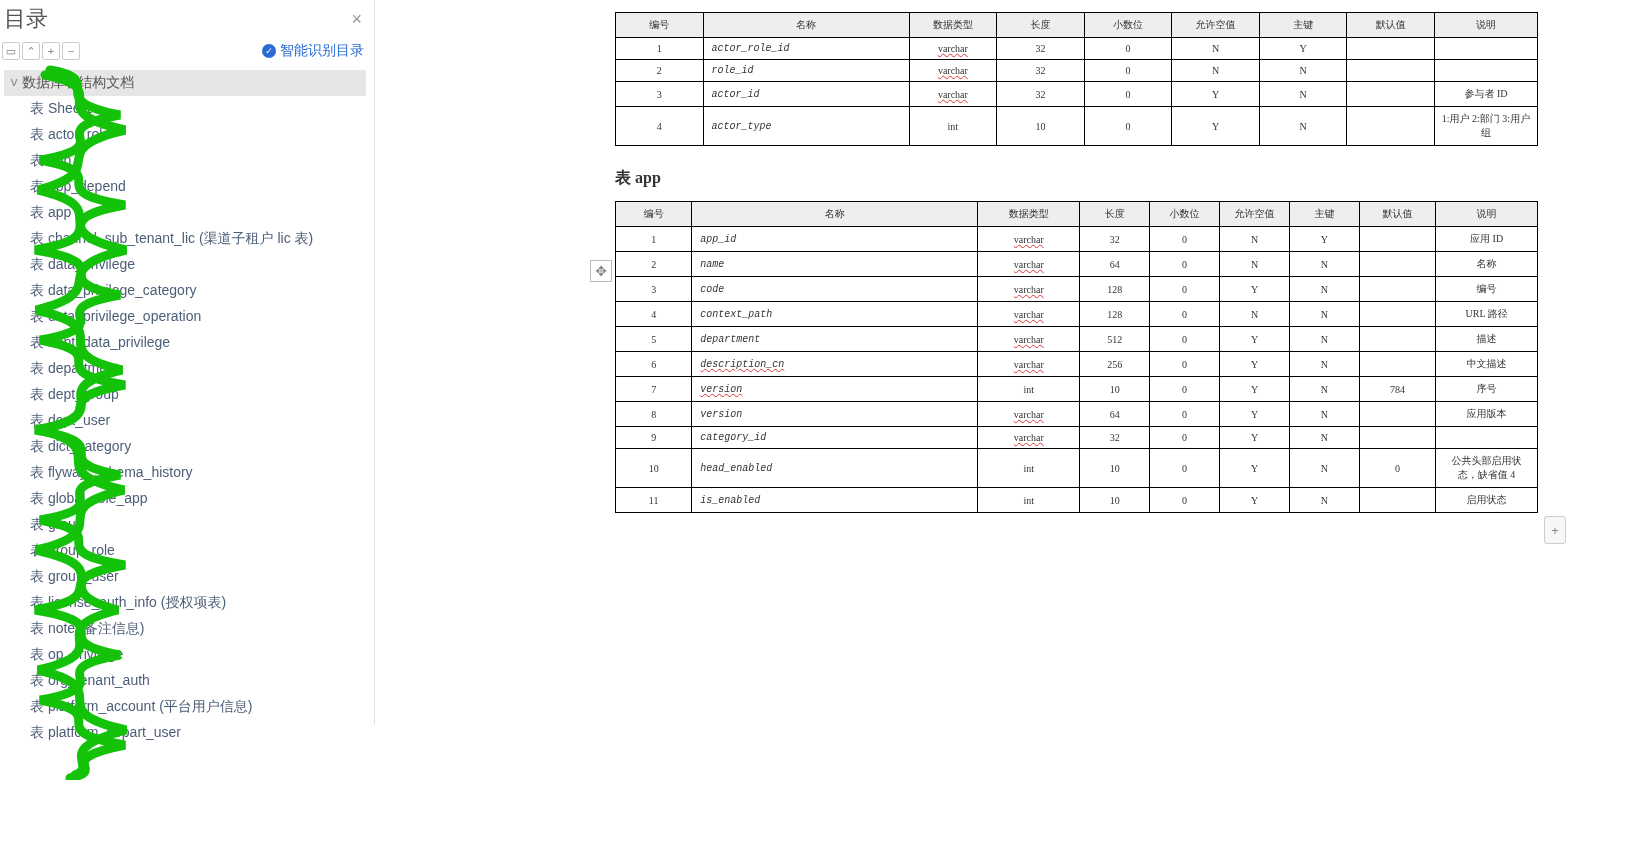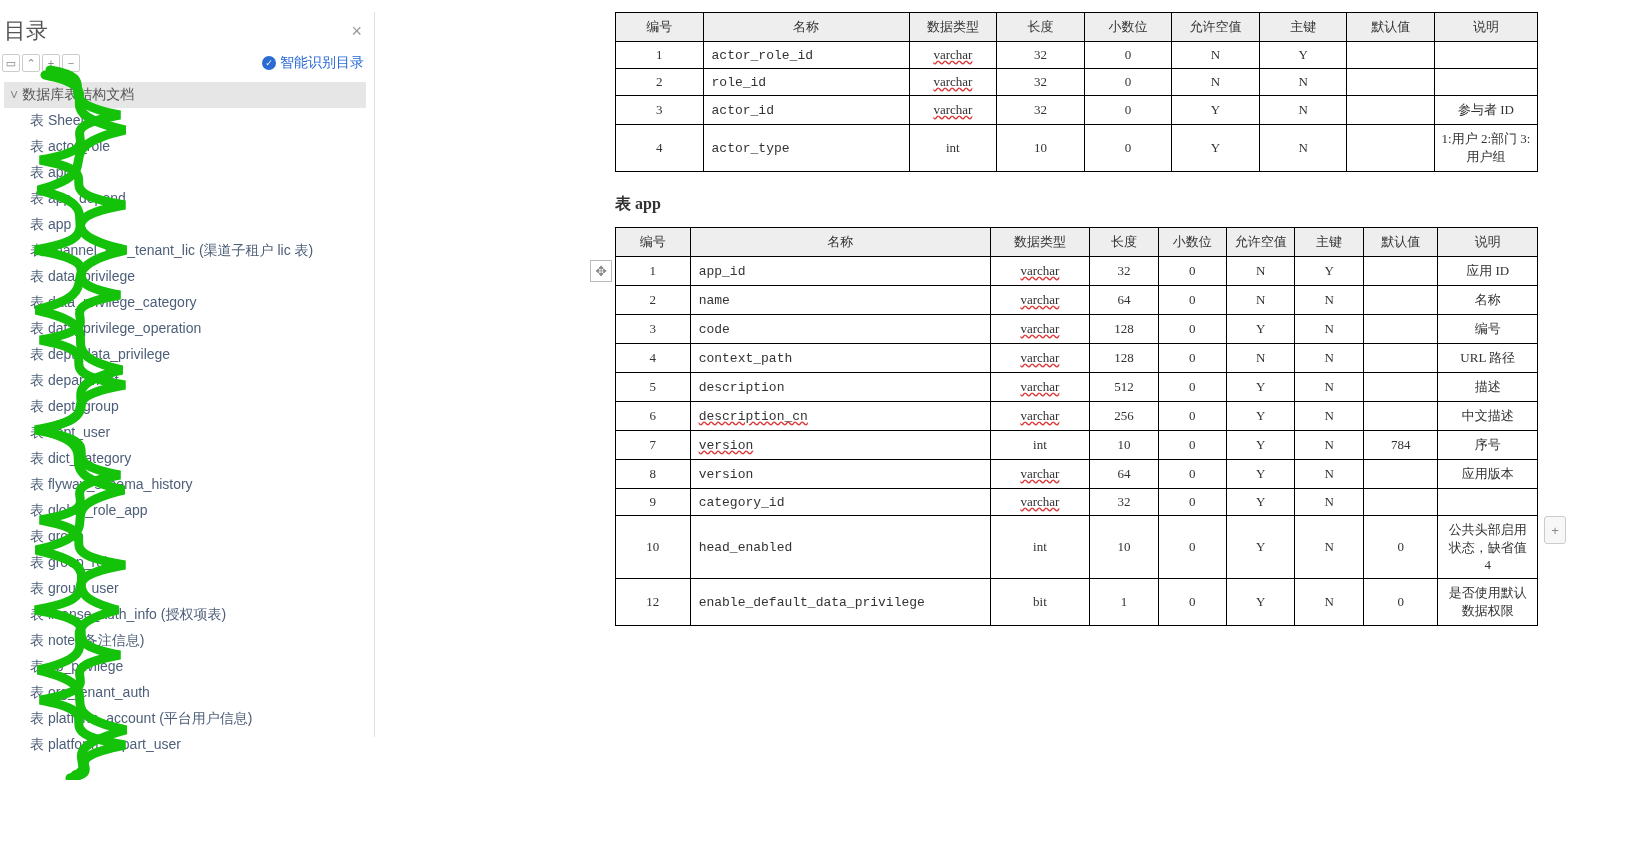--- a/index.html
+++ b/index.html
@@ -1,19 +1,19 @@
 <!DOCTYPE html>
 <html><head>
 <meta charset="utf-8">
 <style>
   * { box-sizing: border-box; margin: 0; padding: 0; }
   body { font-family: "Microsoft YaHei", Arial, sans-serif; font-size: 13px; color: #333; background: #fff; width: 1628px; height: 845px; overflow: hidden; position: relative; }
   
   
-  .sidebar { position: absolute; left: 0; top: 12px; width: 375px; height: 725px; border-right: 1px solid #e0e0e0; background: #fff; }
+  .sidebar { position: absolute; left: 0; top: 0; width: 375px; height: 725px; border-right: 1px solid #e0e0e0; background: #fff; }
   .sidebar-header { display: flex; align-items: center; justify-content: space-between; padding: 4px 8px 2px 4px; }
   .sidebar-title { font-size: 22px; color: #555; }
   .close-x { color: #999; font-size: 18px; cursor: pointer; padding: 0 4px; }
   .toolbar-row { display: flex; align-items: center; justify-content: space-between; padding: 6px 10px 10px 2px; }
   .tool-icons { display: flex; gap: 2px; }
   .ticon { width: 18px; height: 18px; border: 1px solid #ccc; border-radius: 2px; display: flex; align-items: center; justify-content: center; font-size: 11px; color: #888; cursor: pointer; }
   .smart-link { color: #2b6cd4; font-size: 14px; display: flex; align-items: center; gap: 4px; cursor: pointer; }
   .smart-link .dot { width: 14px; height: 14px; background: #2b6cd4; border-radius: 50%; display: inline-flex; align-items: center; justify-content: center; color: #fff; font-size: 9px; }
   
   .tree { padding: 0 8px 0 4px; }
@@ -24,24 +24,24 @@
   
   
   .scribble { position: absolute; left: 30px; top: 60px; width: 105px; height: 720px; z-index: 10; pointer-events: none; }
   .scribble svg { width: 100%; height: 100%; }
   
   
   .main { position: absolute; left: 555px; top: 0; right: 0; bottom: 0; background: #fff; padding: 12px 90px 0 60px; overflow: hidden; }
   .move-handle { position: absolute; left: 590px; top: 260px; width: 22px; height: 22px; border: 1px solid #bbb; color: #888; display: flex; align-items: center; justify-content: center; font-size: 14px; cursor: move; background: #fff; }
   .plus-btn { position: absolute; right: 62px; top: 516px; width: 22px; height: 28px; border: 1px solid #ccc; border-radius: 3px; color: #888; display: flex; align-items: center; justify-content: center; cursor: pointer; background: #f7f7f7; }
   
-  table.db { border-collapse: collapse; width: 100%; font-family: "SimSun","NSimSun",serif; font-size: 13px; margin-bottom: 22px; }
+  table.db { border-collapse: collapse; width: 100%; font-family: "SimSun","NSimSun",serif; font-size: 10px; margin-bottom: 22px; }
   table.db th, table.db td { border: 1px solid #000; padding: 5px 6px; text-align: center; vertical-align: middle; }
   table.db th { background: #eeeeee; font-weight: normal; }
-  table.db td.name { text-align: left; padding-left: 8px; font-family: "Courier New", monospace; }
+  table.db td.name { text-align: left; padding-left: 8px; font-family: "Courier New", monospace; font-style: italic; }
   .underline-red { text-decoration: underline; text-decoration-style: wavy; text-decoration-color: #d33; }
   
   .table-title { font-family: "SimSun", serif; font-size: 16px; font-weight: bold; margin: 12px 0 12px 0; }
   
   .divider { position: absolute; left: 560px; top: 0; width: 1px; height: 100%; background: #e5e5e5; }
 </style>
 </head>
 <body>
 
 <div class="sidebar">
@@ -227,21 +227,21 @@
           <td><span class="underline-red">varchar</span></td>
           <td>128</td>
           <td>0</td>
           <td>N</td>
           <td>N</td>
           <td></td>
           <td>URL 路径</td>
         </tr>
         <tr>
           <td>5</td>
-          <td class="name">description</td>
+          <td class="name">department</td>
           <td><span class="underline-red">varchar</span></td>
           <td>512</td>
           <td>0</td>
           <td>Y</td>
           <td>N</td>
           <td></td>
           <td>描述</td>
         </tr>
         <tr>
           <td>6</td>
@@ -292,29 +292,29 @@
           <td class="name">head_enabled</td>
           <td>int</td>
           <td>10</td>
           <td>0</td>
           <td>Y</td>
           <td>N</td>
           <td>0</td>
           <td>公共头部启用状态，缺省值 4</td>
         </tr>
         <tr>
-          <td>12</td>
-          <td class="name">enable_default_data_privilege</td>
-          <td>bit</td>
-          <td>1</td>
-          <td>0</td>
-          <td>Y</td>
-          <td>N</td>
-          <td>0</td>
-          <td>是否使用默认数据权限</td>
+          <td>11</td>
+          <td class="name">is_enabled</td>
+          <td>int</td>
+          <td>10</td>
+          <td>0</td>
+          <td>Y</td>
+          <td>N</td>
+          <td></td>
+          <td>启用状态</td>
         </tr>
       </tbody>
   </table>
 
 </div>
 
 <div class="move-handle">✥</div>
 <div class="plus-btn">+</div>
 
 </body></html>

